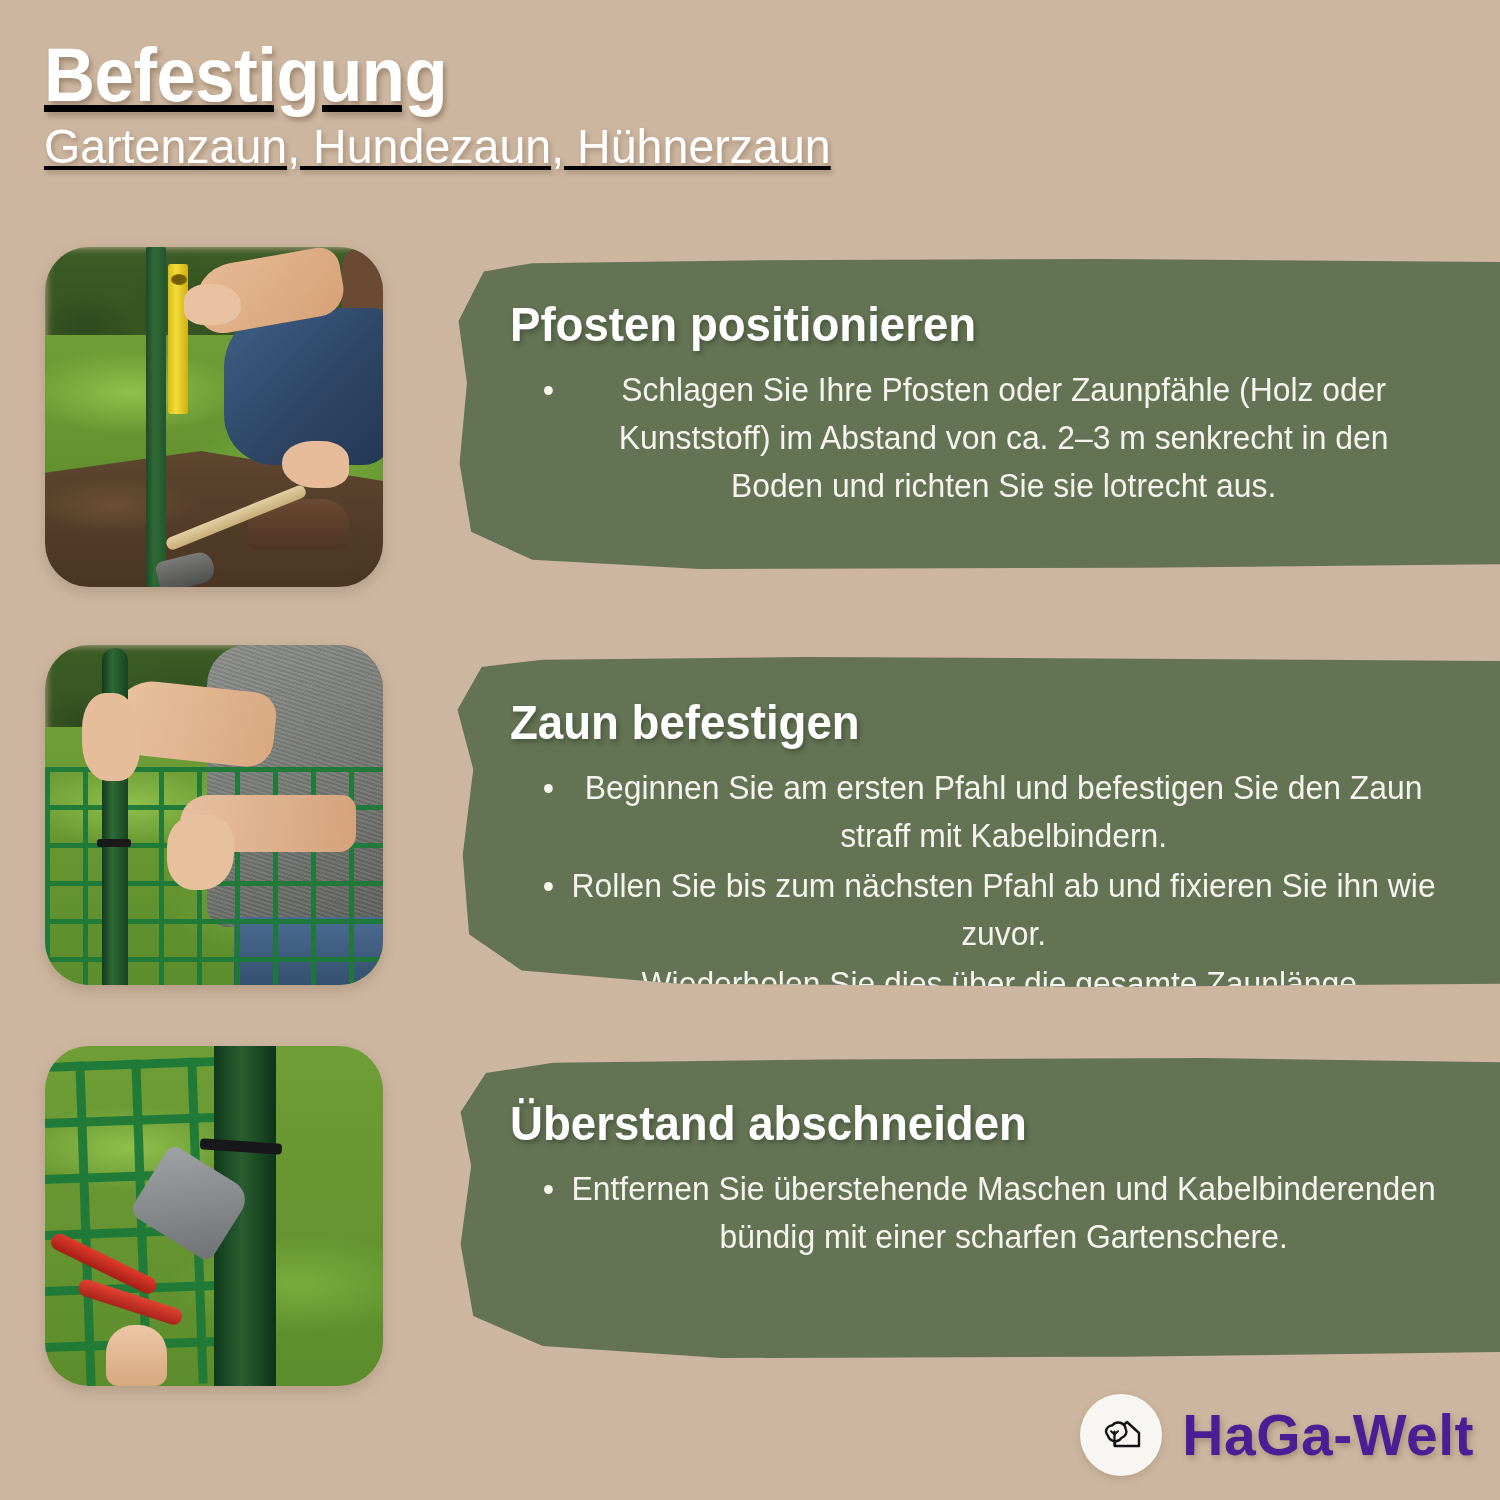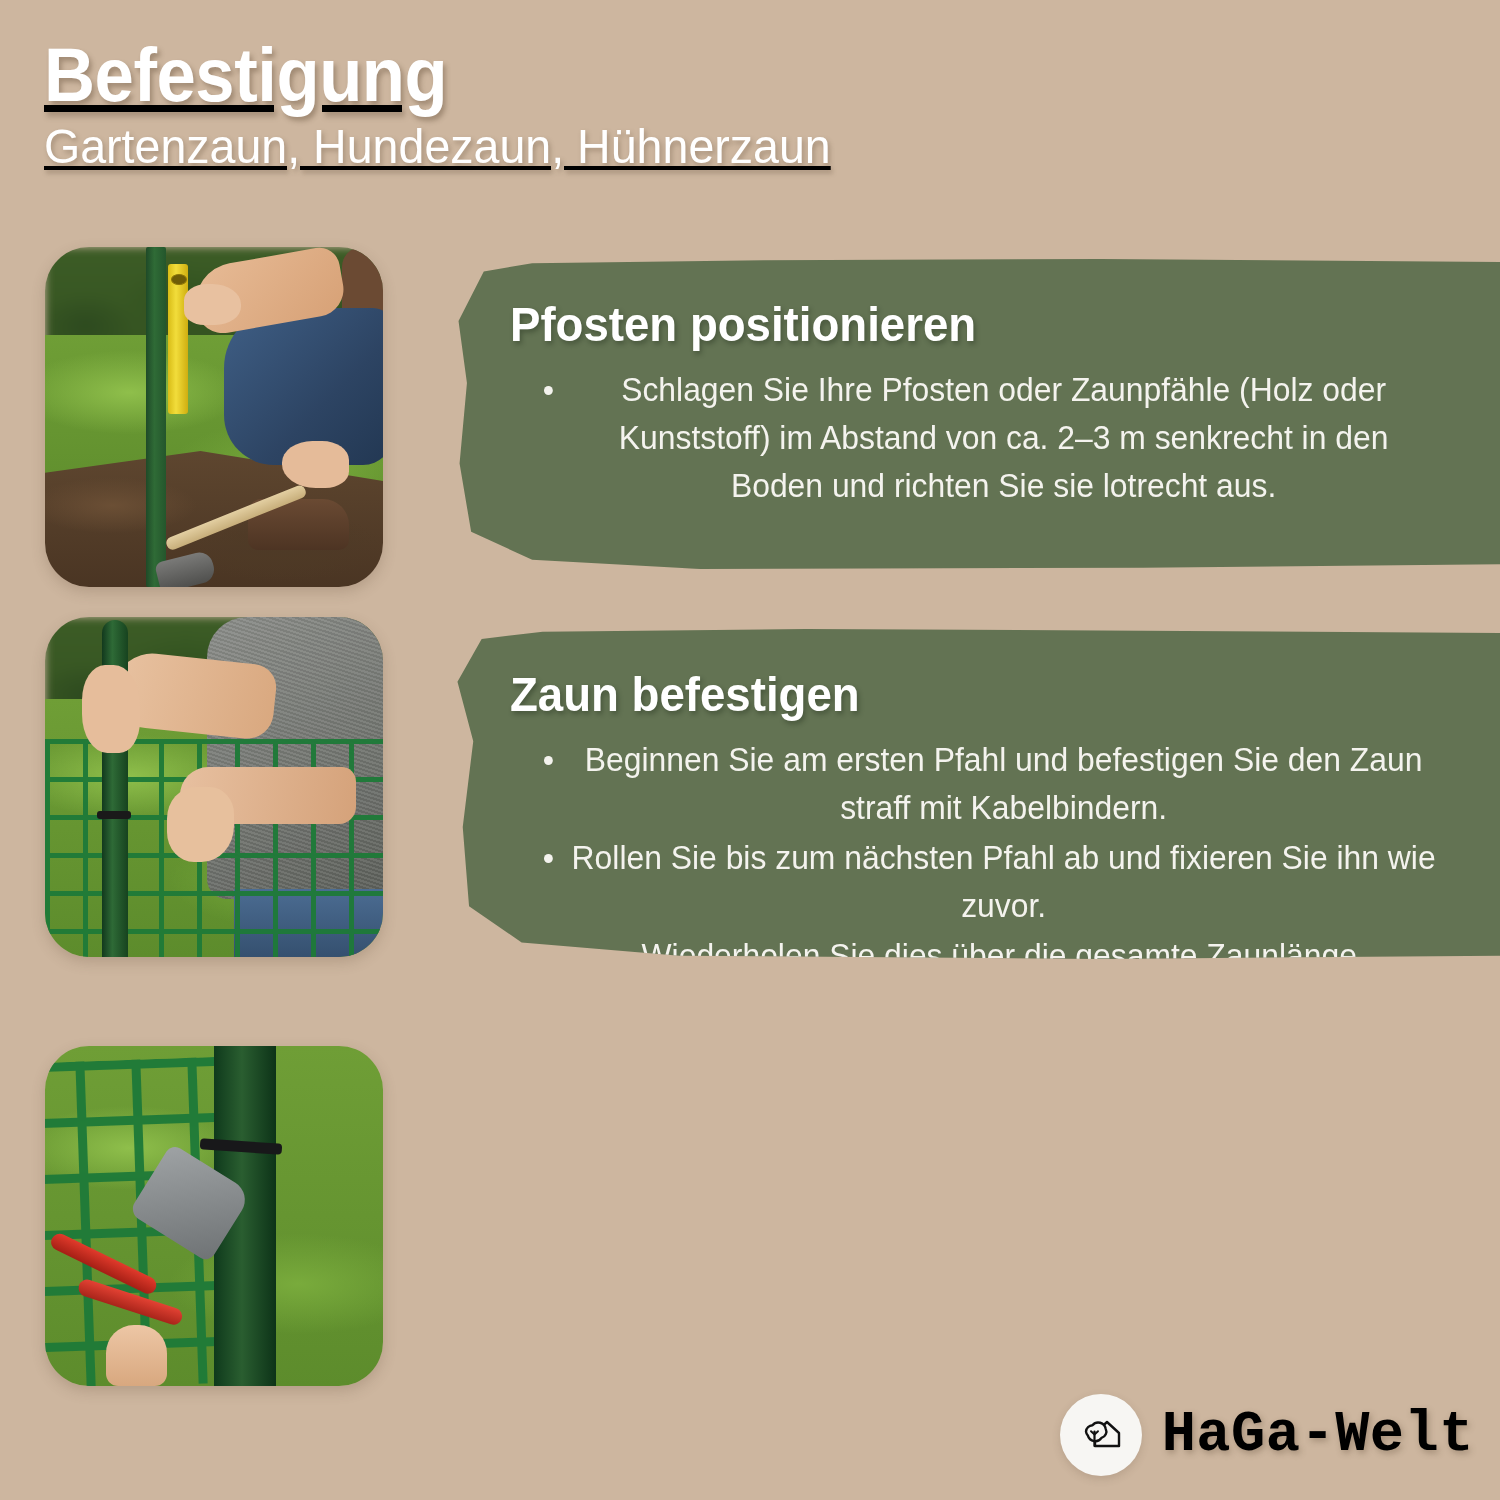--- a/index.html
+++ b/index.html
@@ -47,21 +47,21 @@
     transform-origin: left center;
   }
 
   
   .step {
     position: absolute;
     left: 0;
     width: 1500px;
   }
   #step-1 { top: 247px; height: 345px; }
-  #step-2 { top: 617px; height: 345px; text-decoration: underline; }
+  #step-2 { top: 645px; height: 345px; text-decoration: underline; }
   #step-3 { top: 1046px; height: 345px; }
 
   
   .photo {
     position: absolute;
     left: 45px;
     top: 0;
     width: 338px;
     height: 340px;
     border-radius: 44px;
@@ -307,24 +307,24 @@
     gap: 20px;
   }
   .logo-mark {
     width: 82px; height: 82px;
     border-radius: 50%;
     background: #f7f6f3;
     display: flex; align-items: center; justify-content: center;
     box-shadow: 0 3px 8px rgba(90,68,48,0.18);
   }
   .logo-text {
-    font-family: Liberation Mono, monospace;
+    font-family: Liberation Sans, sans-serif;
     font-size: 57px;
     font-weight: bold;
-    color: #000000;
+    color: #4c1d95;
     letter-spacing: 0.5px;
     text-shadow: 2px 3px 6px rgba(90,68,48,0.35);
   }
 </style>
 </head>
 <body>
 
 <div class="header">
   <div class="title">Befestigung</div>
   <div class="subtitle">Gartenzaun, Hundezaun, Hühnerzaun</div>
@@ -398,20 +398,28 @@
       <div class="mesh p3-mesh"></div>
       <div class="p3-post"></div>
       <div class="p3-tie"></div>
       <div class="p3-plier-head"></div>
       <div class="p3-plier-h1"></div>
       <div class="p3-plier-h2"></div>
       <div class="p3-thumb"></div>
     </div>
   </div>
 
+  <div class="blob" id="blob-3">
+    <div class="blob-inner">
+      <div class="step-heading">Überstand abschneiden</div>
+      <ul class="bullets">
+        <li>Entfernen Sie überstehende Maschen und Kabelbinderenden bündig mit einer scharfen Gartenschere.</li>
+      </ul>
+    </div>
+  </div>
 </div>
 
 <div class="logo">
   <div class="logo-mark">
     <svg width="54" height="54" viewBox="0 0 54 54" aria-hidden="true">
       <path d="M21 38 V25 L33 14 L45 25 V38 Z" fill="none" stroke="#111111" stroke-width="2.4" stroke-linejoin="round" stroke-linecap="round"></path>
       <path d="M12 23.5 a7 7 0 0 1 6.5 -6.2 a7.5 7.5 0 0 1 13.2 3.4 a6.6 6.6 0 0 1 -4.2 9.2 a7.6 7.6 0 0 1 -13.6 -2.2 a6.8 6.8 0 0 1 -1.9 -4.2 Z" fill="#f7f6f3" stroke="#111111" stroke-width="2.4" stroke-linejoin="round"></path>
       <path d="M20.5 38 V23.5" fill="none" stroke="#111111" stroke-width="2.2" stroke-linecap="round"></path>
       <path d="M20.5 26.5 L17 23.2 M20.5 26.5 L24 23.2" fill="none" stroke="#111111" stroke-width="1.9" stroke-linecap="round"></path>
     </svg>

